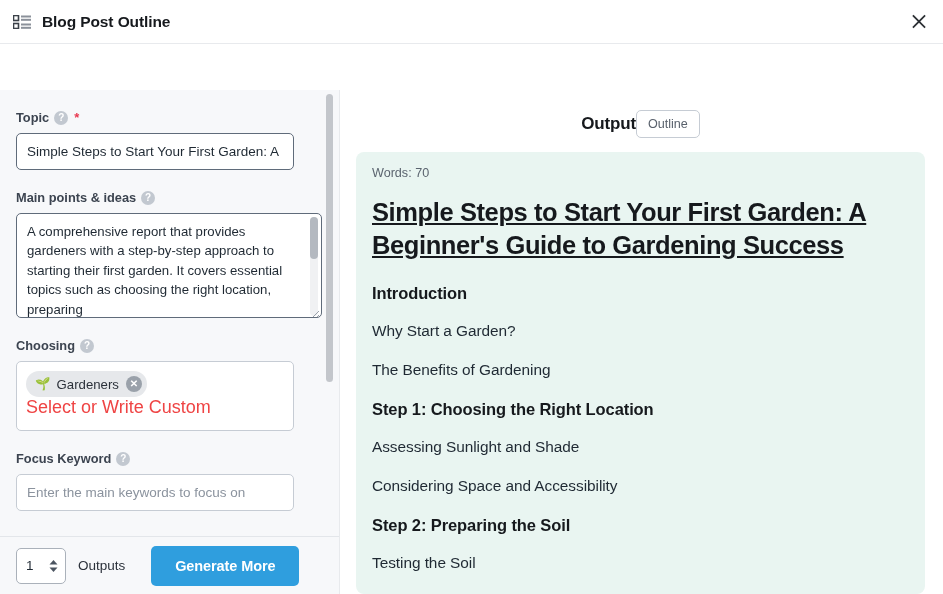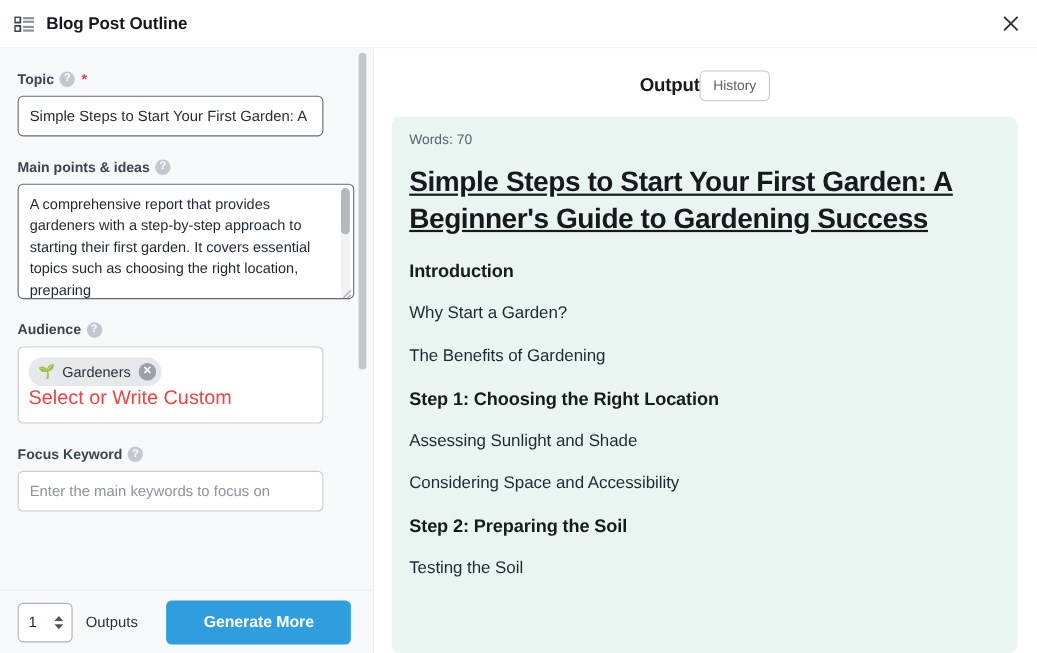--- a/index.html
+++ b/index.html
@@ -10,20 +10,21 @@
     font-family: "Liberation Sans", sans-serif;
     background: #ffffff;
     color: #1f2933;
   }
   #app {
     width: 943px; height: 594px;
     position: relative;
     display: flex;
     flex-direction: column;
     background: #ffffff;
+    gap: 46px;
   }
 
   
   .titlebar {
     height: 44px;
     flex: 0 0 44px;
     display: flex;
     align-items: center;
     padding: 0 14px 0 12px;
     background: #ffffff;
@@ -255,21 +256,21 @@
     color: #4b5460;
     line-height: 0;
   }
   .outputs-label {
     font-size: 13.5px;
     color: #2b313a;
     margin-left: 12px;
   }
   .generate-btn {
     margin-left: 26px;
-    width: 168px; height: 40px;
+    width: 148px; height: 40px;
     background: #2f9ede;
     border: none;
     border-radius: 5px;
     color: #ffffff;
     font-size: 14.5px;
     font-weight: bold;
     font-family: "Liberation Sans", sans-serif;
     cursor: pointer;
     letter-spacing: -0.1px;
   }
@@ -396,21 +397,21 @@
               <svg width="10" height="10" viewBox="0 0 10 10">
                 <line x1="9" y1="1" x2="1" y2="9" stroke="#9aa1aa" stroke-width="1"></line>
                 <line x1="9" y1="5" x2="5" y2="9" stroke="#9aa1aa" stroke-width="1"></line>
               </svg>
             </span>
           </div>
         </div>
 
         <div class="field">
           <div class="field-label">
-            <span>Audience</span>
+            <span>Choosing</span>
             <span class="help-icon">?</span>
           </div>
           <div class="tags-box">
             <span class="tag">
               <span class="tag-emoji">🌱</span>
               <span>Gardeners</span>
               <span class="tag-remove">✕</span>
             </span>
             <div class="tags-placeholder">Select or Write Custom</div>
           </div>
@@ -442,21 +443,21 @@
           </span>
         </div>
         <span class="outputs-label">Outputs</span>
         <button class="generate-btn">Generate More</button>
       </div>
     </div>
 
     <div class="right-col">
       <div class="output-header">
         <span class="output-title">Output</span>
-        <button class="history-btn">History</button>
+        <button class="history-btn">Outline</button>
       </div>
       <div class="output-card">
         <div class="words-count">Words: 70</div>
         <h1 class="doc-title">Simple Steps to Start Your First Garden: A Beginner's Guide to Gardening Success</h1>
         <div id="doc-blocks">
             <div class="doc-h2">Introduction</div>
             <div class="doc-p">Why Start a Garden?</div>
             <div class="doc-p">The Benefits of Gardening</div>
             <div class="doc-h2">Step 1: Choosing the Right Location</div>
             <div class="doc-p">Assessing Sunlight and Shade</div>

